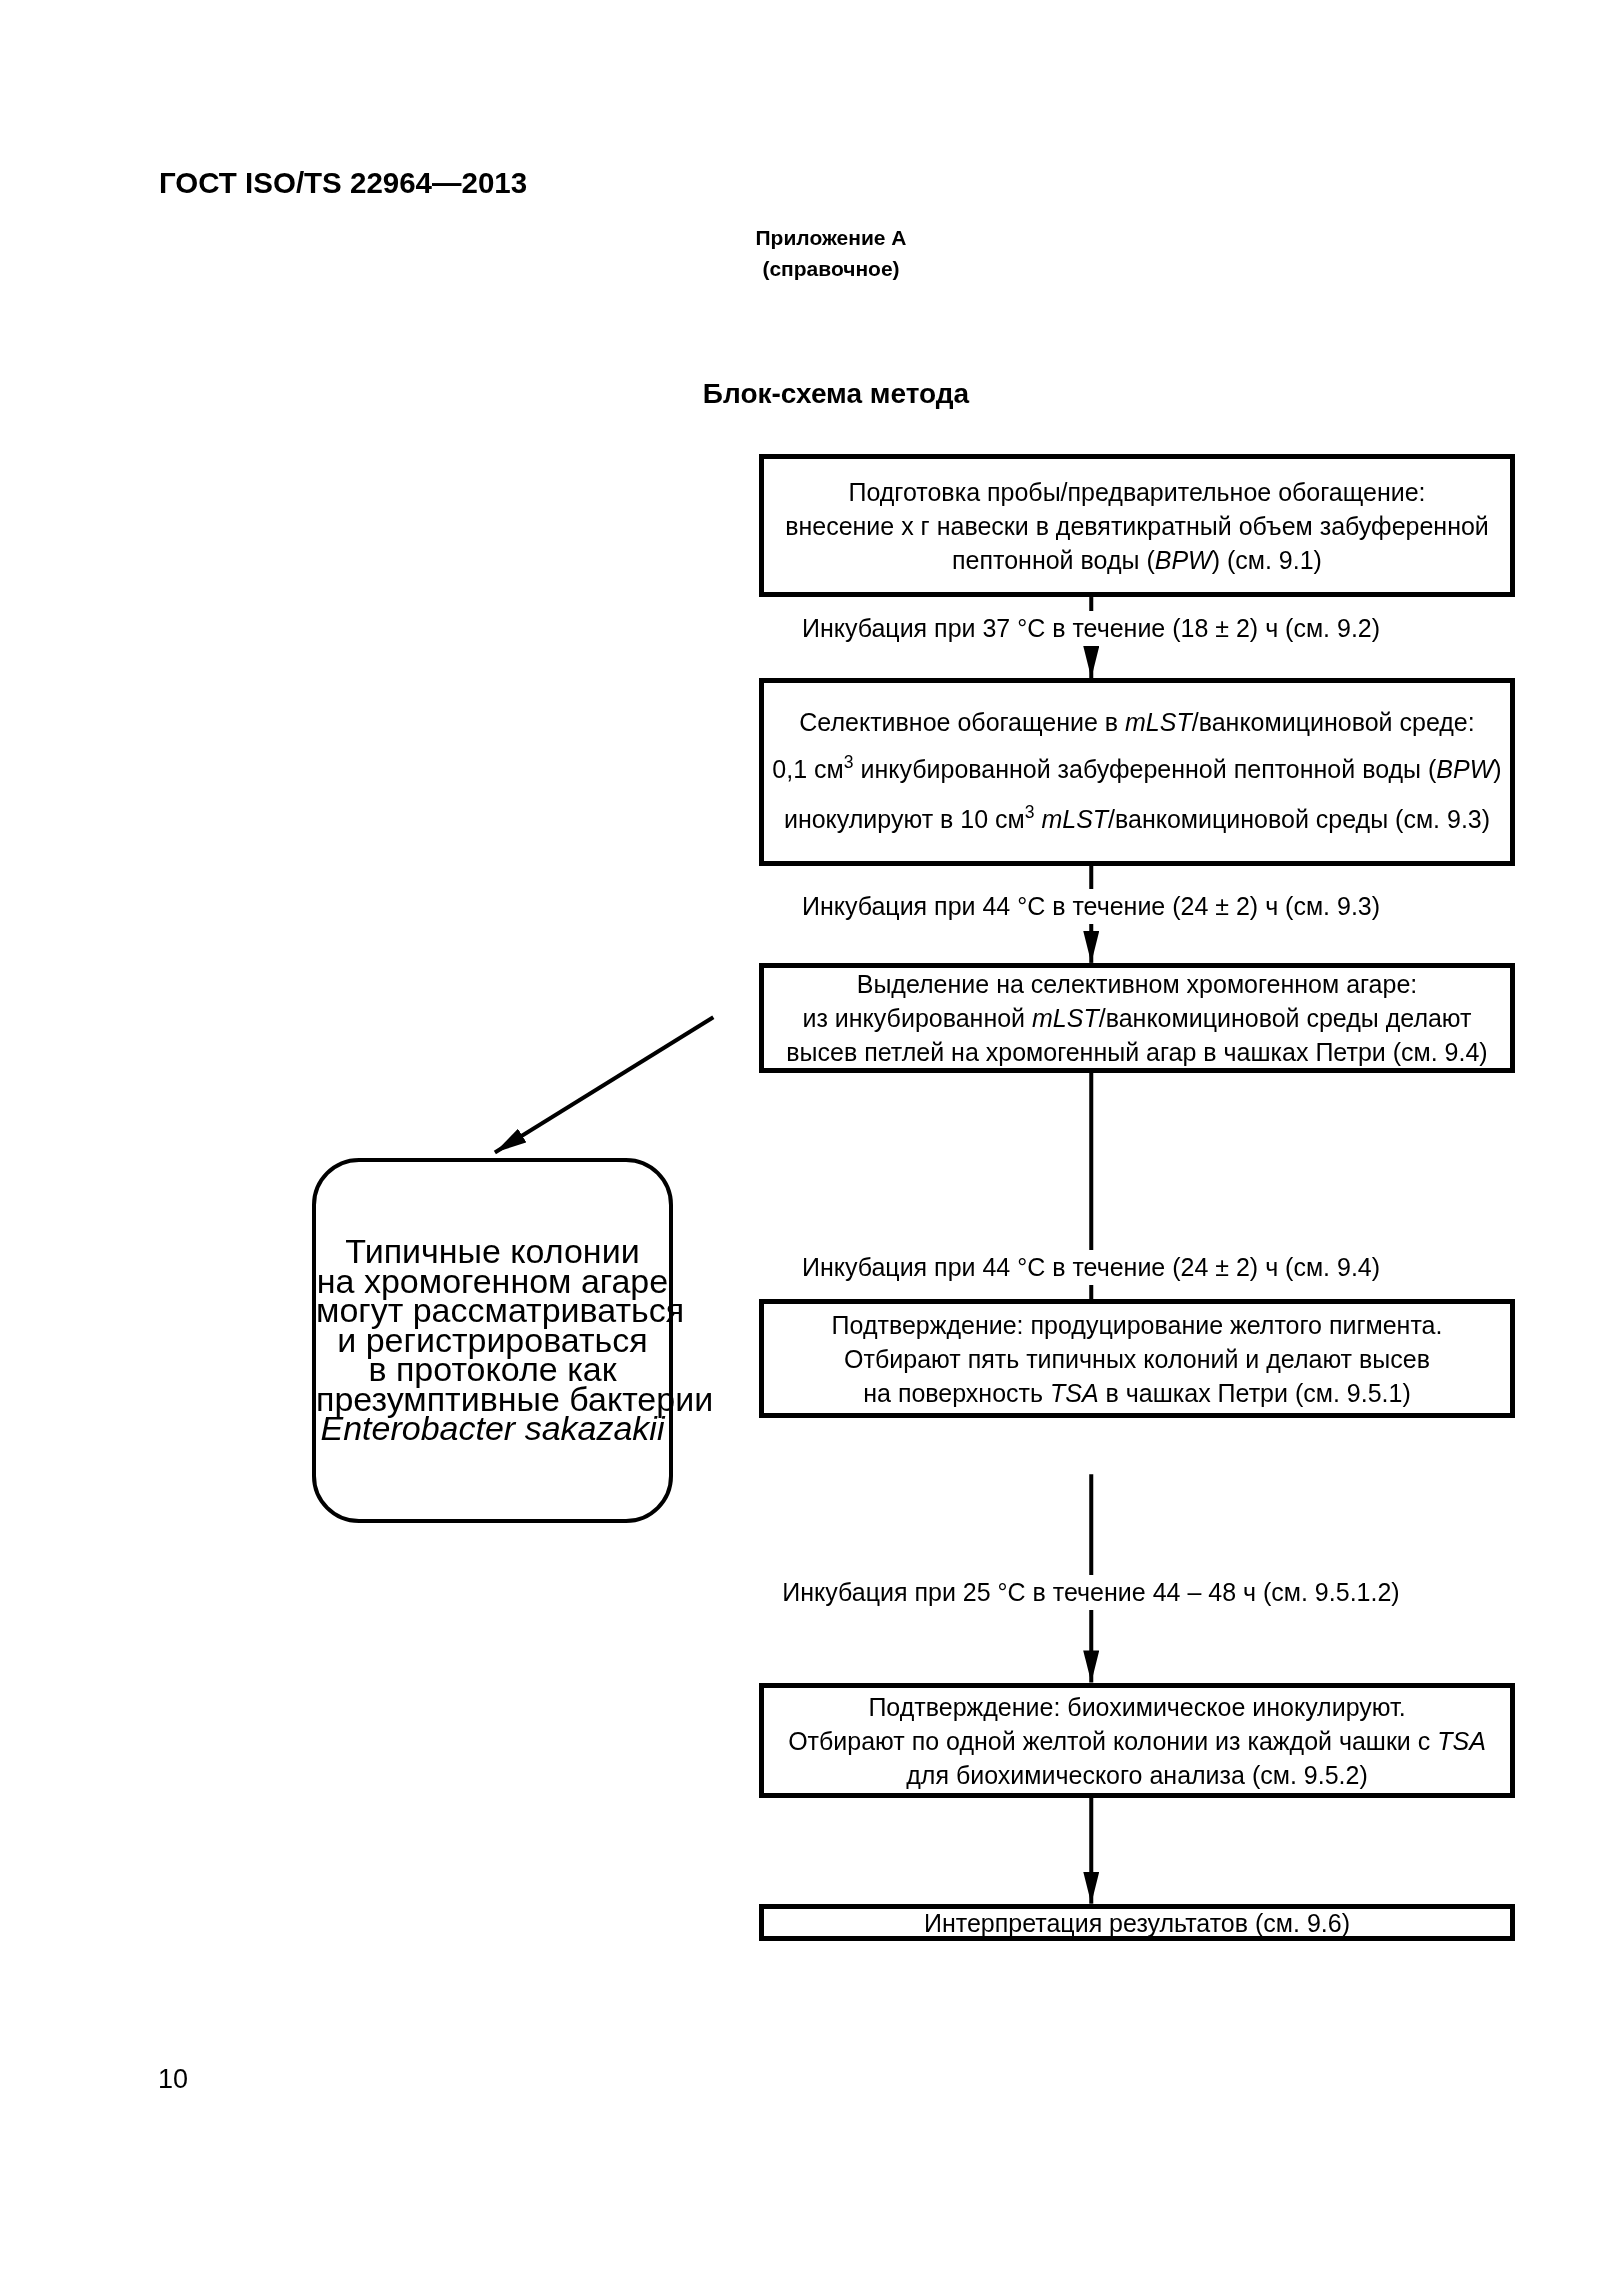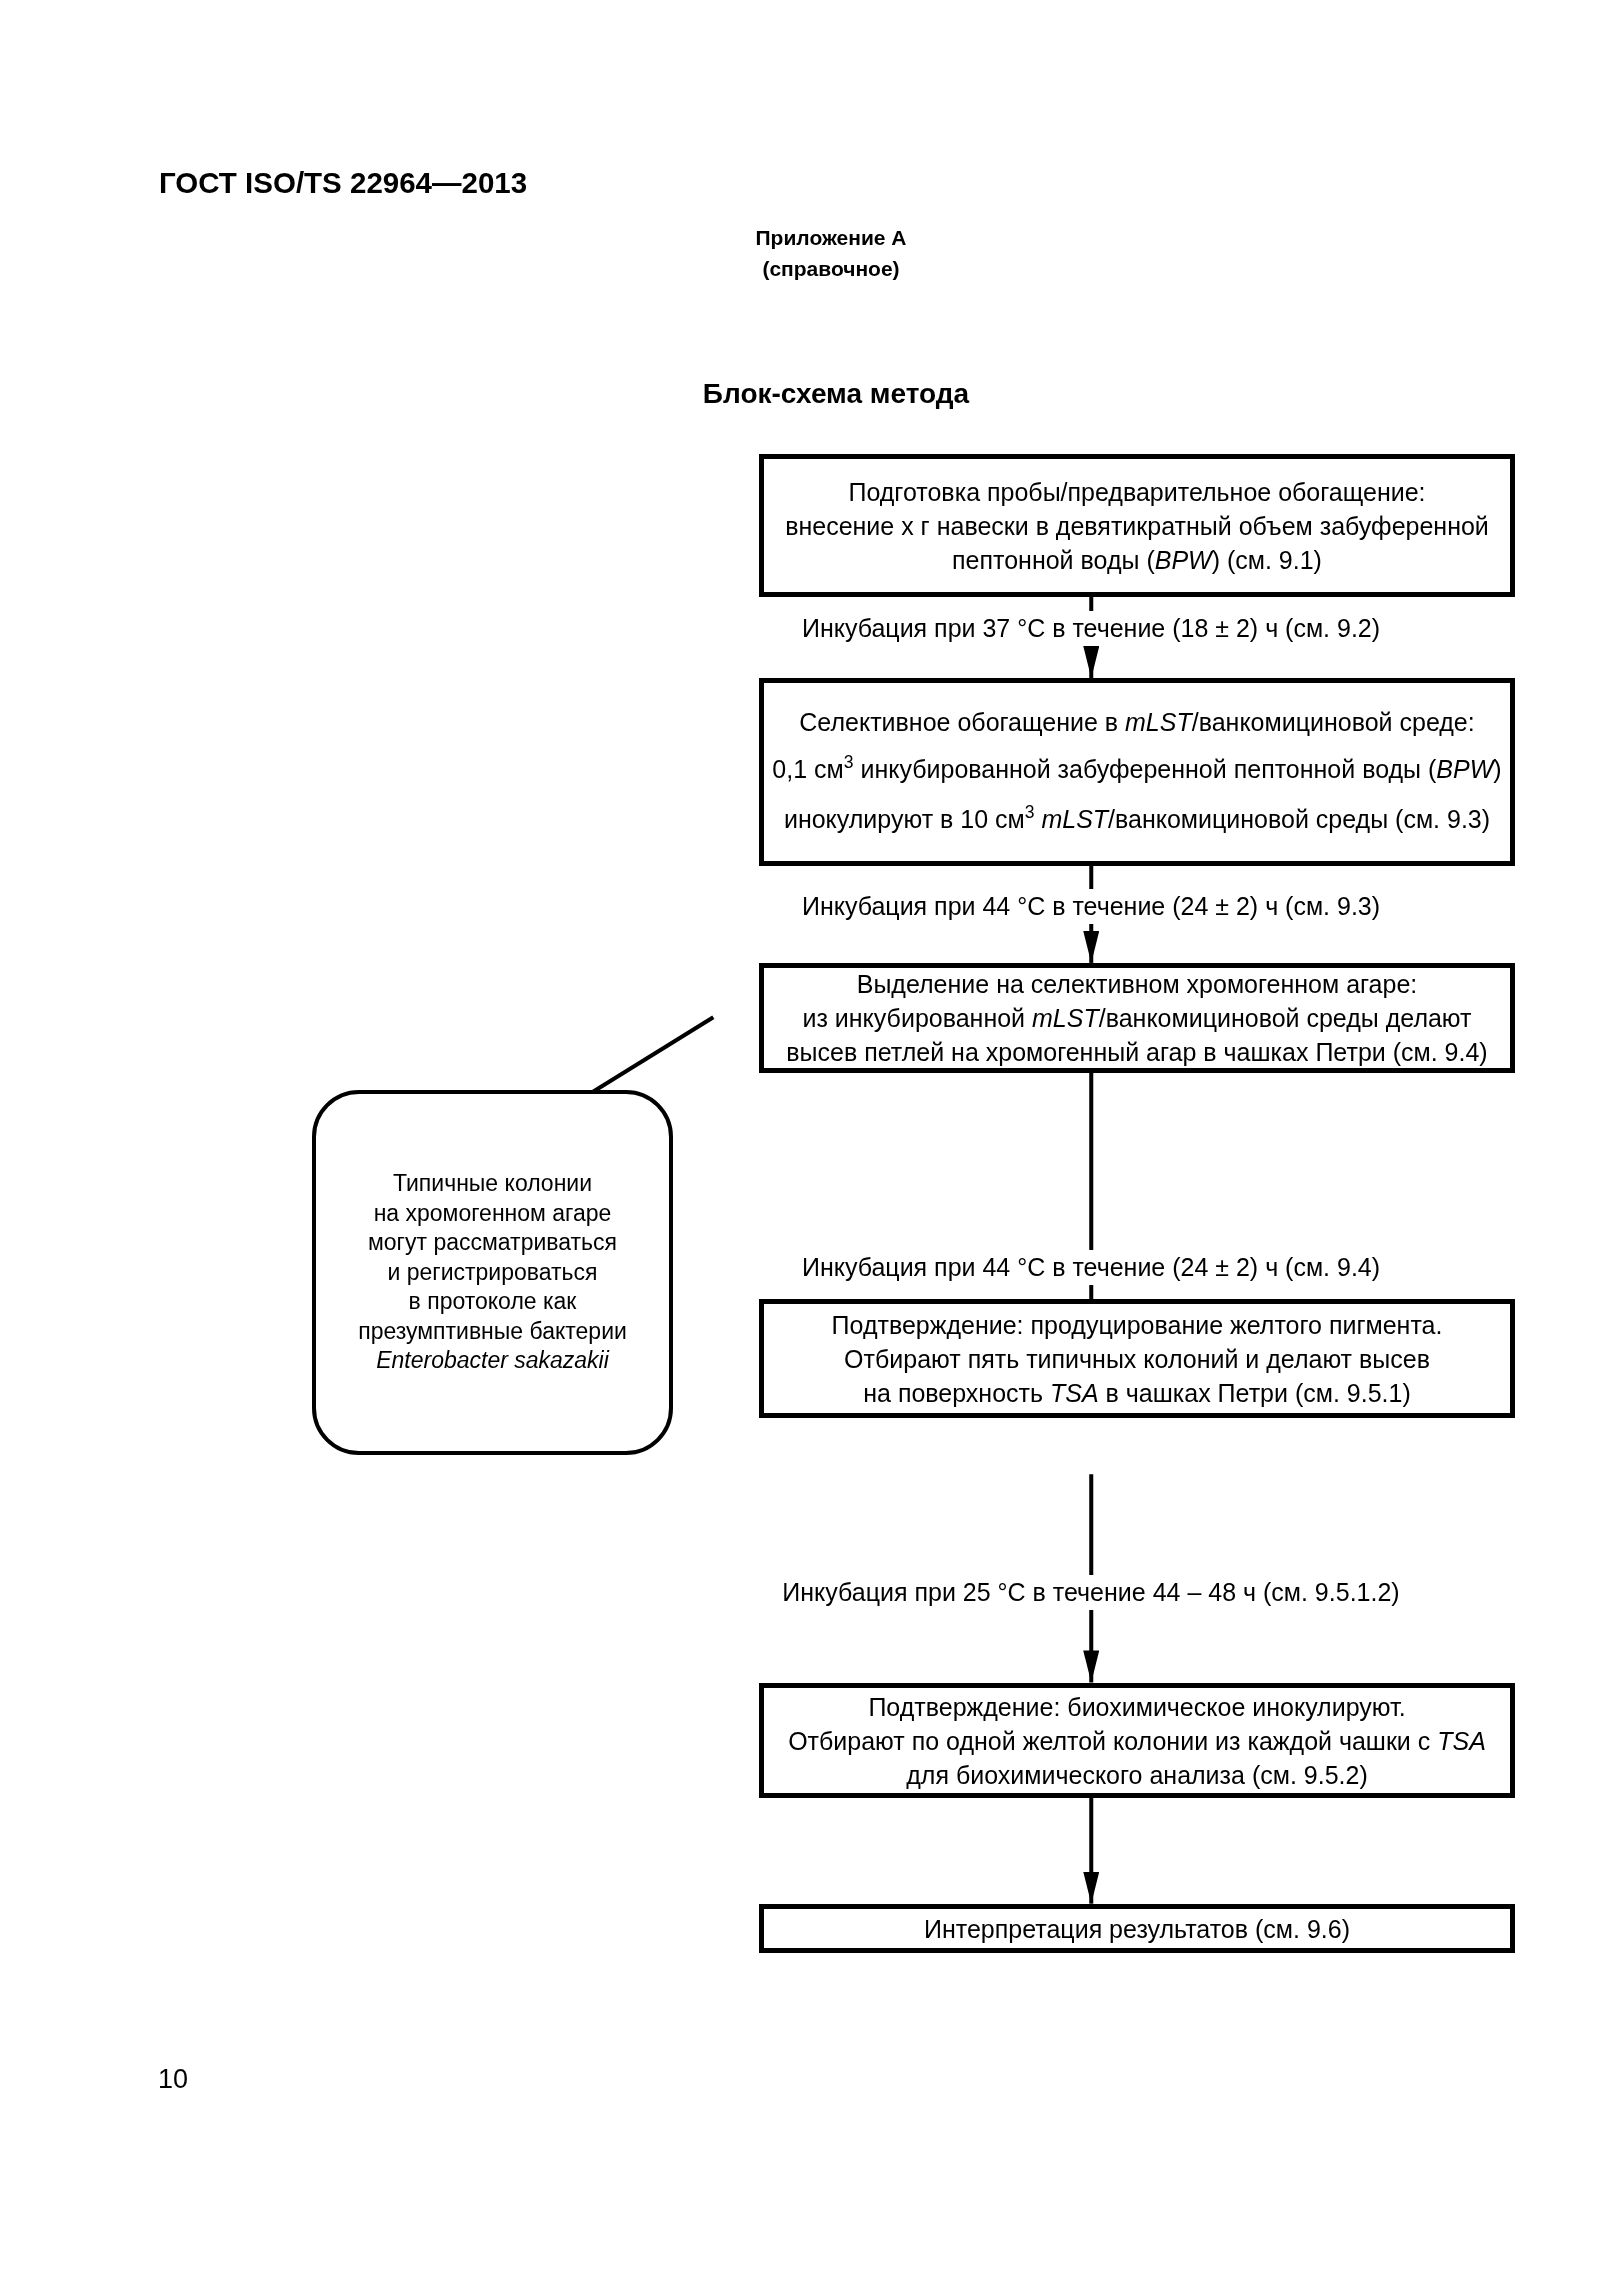--- a/index.html
+++ b/index.html
@@ -63,36 +63,36 @@
     font-size: 25px;
     line-height: 34px;
     z-index: 2;
     margin-left: 47px;
   }
   .b1 { top: 454px;  height: 143px; }
   .b2 { top: 678px; height: 188px; line-height: 47px; }
   .b3 { top: 963px; height: 110px; }
   .b4 { top: 1299px; height: 119px; }
   .b5 { top: 1683px; height: 115px; }
-  .b6 { top: 1904px; height: 49px; }
+  .b6 { top: 1904px; height: 37px; }
   .note {
     position: absolute;
     left: 312px;
-    top: 1090px;
+    top: 1158px;
     width: 361px;
     height: 365px;
     box-sizing: border-box;
     border: 4.7px solid #000000;
     border-radius: 47px;
     background: #ffffff;
     display: flex;
     flex-direction: column;
     justify-content: center;
     text-align: center;
-    font-size: 23px;
+    font-size: 34px;
     line-height: 29.5px;
     z-index: 2;
   }
   .lblwrap {
     position: absolute;
     left: 689px;
     width: 804px;
     display: flex;
     justify-content: center;
     z-index: 3;

